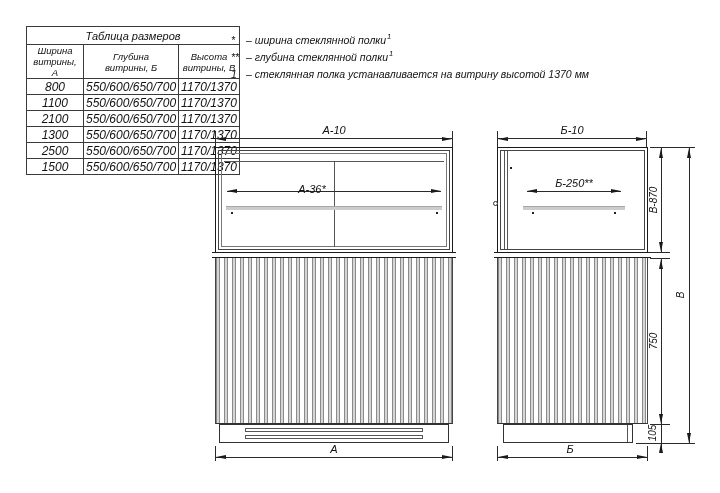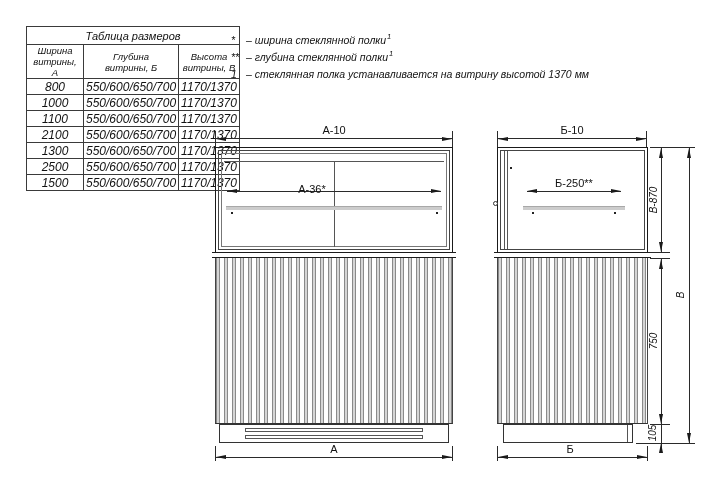--- a/index.html
+++ b/index.html
@@ -11,21 +11,21 @@
   .hline{position:absolute;background:#2a2a2a;height:1px;}
   .vline{position:absolute;background:#2a2a2a;width:1px;}
   .thin{background:#555;}
   
   .ah{position:absolute;width:0;height:0;border-style:solid;border-color:transparent;}
   .ah-l{border-width:2px 10px 2px 0;border-right-color:#1a1a1a;}
   .ah-r{border-width:2px 0 2px 10px;border-left-color:#1a1a1a;}
   .ah-u{border-width:0 2px 10px 2px;border-bottom-color:#1a1a1a;}
   .ah-d{border-width:10px 2px 0 2px;border-top-color:#1a1a1a;}
   .dimlabel{
-    position:absolute;font-size:11px;line-height:11px;
+    position:absolute;font-style:italic;font-size:11px;line-height:11px;
     white-space:nowrap;transform:translateX(-50%);color:#111;
   }
   .vdimlabel{
     position:absolute;font-style:italic;font-size:10px;line-height:10px;
     white-space:nowrap;transform:translate(-50%,-50%) rotate(-90deg);color:#111;
   }
   
   #size-table{
     position:absolute;left:26px;top:26px;border-collapse:collapse;
     font-style:italic;table-layout:fixed;
@@ -77,25 +77,20 @@
 витрины, Б</td>
       <td class="t-head c3">Высота
 витрины, В</td>
     </tr>
     <tr>
       <td class="t-cell">800</td>
       <td class="t-cell">550/600/650/700</td>
       <td class="t-cell">1170/1370</td>
     </tr>
     <tr>
-      <td class="t-cell">1000</td>
-      <td class="t-cell">550/600/650/700</td>
-      <td class="t-cell">1170/1370</td>
-    </tr>
-    <tr>
       <td class="t-cell">1100</td>
       <td class="t-cell">550/600/650/700</td>
       <td class="t-cell">1170/1370</td>
     </tr>
     <tr>
       <td class="t-cell">2100</td>
       <td class="t-cell">550/600/650/700</td>
       <td class="t-cell">1170/1370</td>
     </tr>
     <tr>

